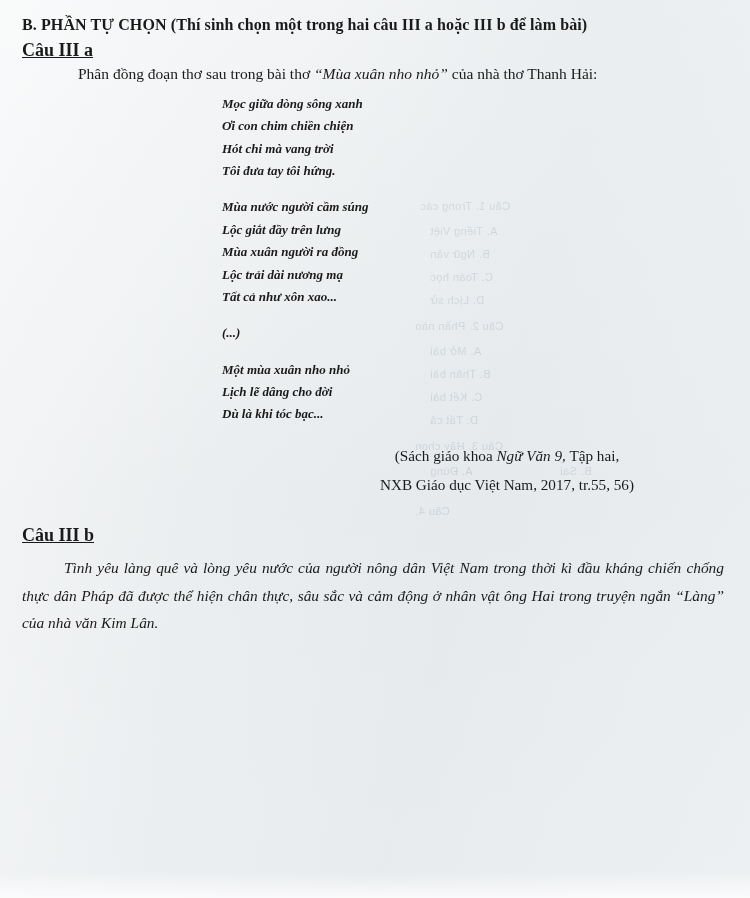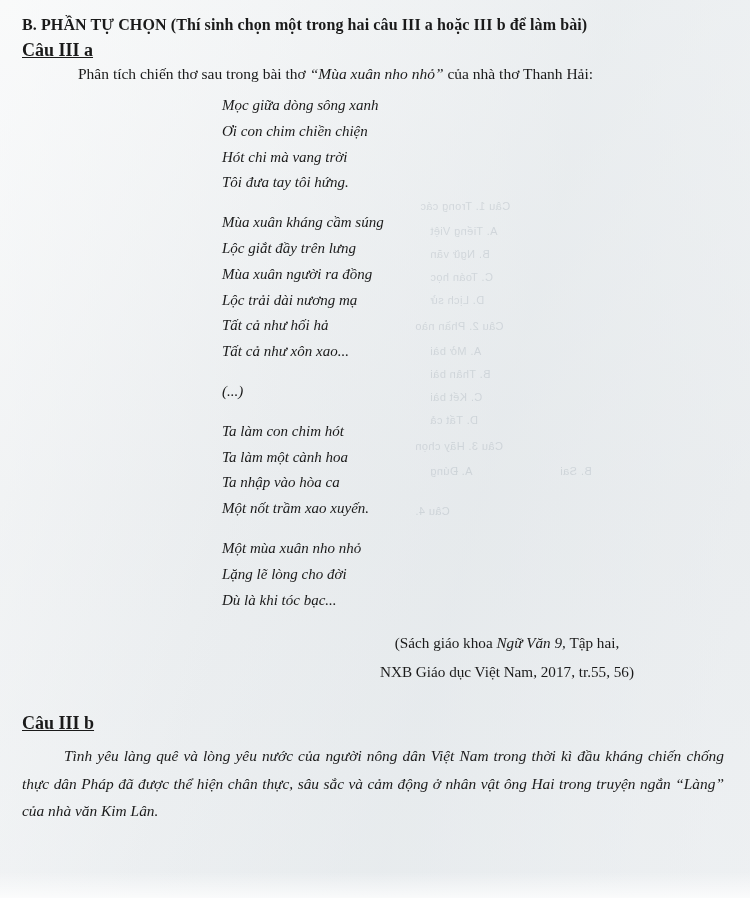--- a/index.html
+++ b/index.html
@@ -49,22 +49,23 @@
   .intro {
     font-size: 15.5px;
     margin: 4px 0 10px 0;
     padding-left: 56px;
   }
   .intro .it { font-style: italic; margin-top: 32px; }
 
   .poem {
     padding-left: 200px;
     font-style: italic;
-    font-size: 15px;
+    font-size: 13px;
     line-height: 1.72;
+    font-weight: bold;
   }
   .stanza { margin-bottom: 14px; }
   .stanza:last-child { margin-bottom: 16px; }
   .poem-line { white-space: pre; }
 
   .source {
     font-size: 15.2px;
     text-align: center;
     padding-left: 268px;
     margin-top: 16px;
@@ -116,55 +117,48 @@
   <div class="bleed" style="left:415px; top:440px;">Câu 3. Hãy chọn</div>
   <div class="bleed" style="left:430px; top:465px;">A. Đúng</div>
   <div class="bleed" style="left:560px; top:465px;">B. Sai</div>
   <div class="bleed" style="left:415px; top:505px;">Câu 4.</div>
 
   <div class="heading-b">B. PHẦN TỰ CHỌN (Thí sinh chọn một trong hai câu III a hoặc III b để làm bài)</div>
 
   <div class="cau-label">Câu III a</div>
 
   <div class="intro">
-    <span>Phân tích chiến thơ sau trong bài thơ </span><span class="it">“Mùa xuân nho nhỏ”</span><span> của nhà thơ Thanh Hải:</span>
+    <span>Phân đồng đoạn thơ sau trong bài thơ </span><span class="it">“Mùa xuân nho nhỏ”</span><span> của nhà thơ Thanh Hải:</span>
   </div>
 
   <div class="poem">
 
     <div class="stanza">
       <div class="poem-line">Mọc giữa dòng sông xanh</div>
       <div class="poem-line">Ơi con chim chiền chiện</div>
       <div class="poem-line">Hót chi mà vang trời</div>
       <div class="poem-line">Tôi đưa tay tôi hứng.</div>
     </div>
 
     <div class="stanza">
-      <div class="poem-line">Mùa xuân kháng cầm súng</div>
+      <div class="poem-line">Mùa nước người cầm súng</div>
       <div class="poem-line">Lộc giắt đầy trên lưng</div>
       <div class="poem-line">Mùa xuân người ra đồng</div>
       <div class="poem-line">Lộc trải dài nương mạ</div>
-      <div class="poem-line">Tất cả như hối hả</div>
       <div class="poem-line">Tất cả như xôn xao...</div>
     </div>
 
     <div class="stanza">
       <div class="poem-line">(...)</div>
     </div>
 
-    <div class="stanza">
-      <div class="poem-line">Ta làm con chim hót</div>
-      <div class="poem-line">Ta làm một cành hoa</div>
-      <div class="poem-line">Ta nhập vào hòa ca</div>
-      <div class="poem-line">Một nốt trầm xao xuyến.</div>
-    </div>
 
     <div class="stanza">
       <div class="poem-line">Một mùa xuân nho nhỏ</div>
-      <div class="poem-line">Lặng lẽ lòng cho đời</div>
+      <div class="poem-line">Lịch lẽ dâng cho đời</div>
       <div class="poem-line">Dù là khi tóc bạc...</div>
     </div>
 
   </div>
 
   <div class="source">
     <div><span>(Sách giáo khoa </span><span class="it">Ngữ Văn 9,</span><span> Tập hai,</span></div>
     <div>NXB Giáo dục Việt Nam, 2017, tr.55, 56)</div>
   </div>
 

